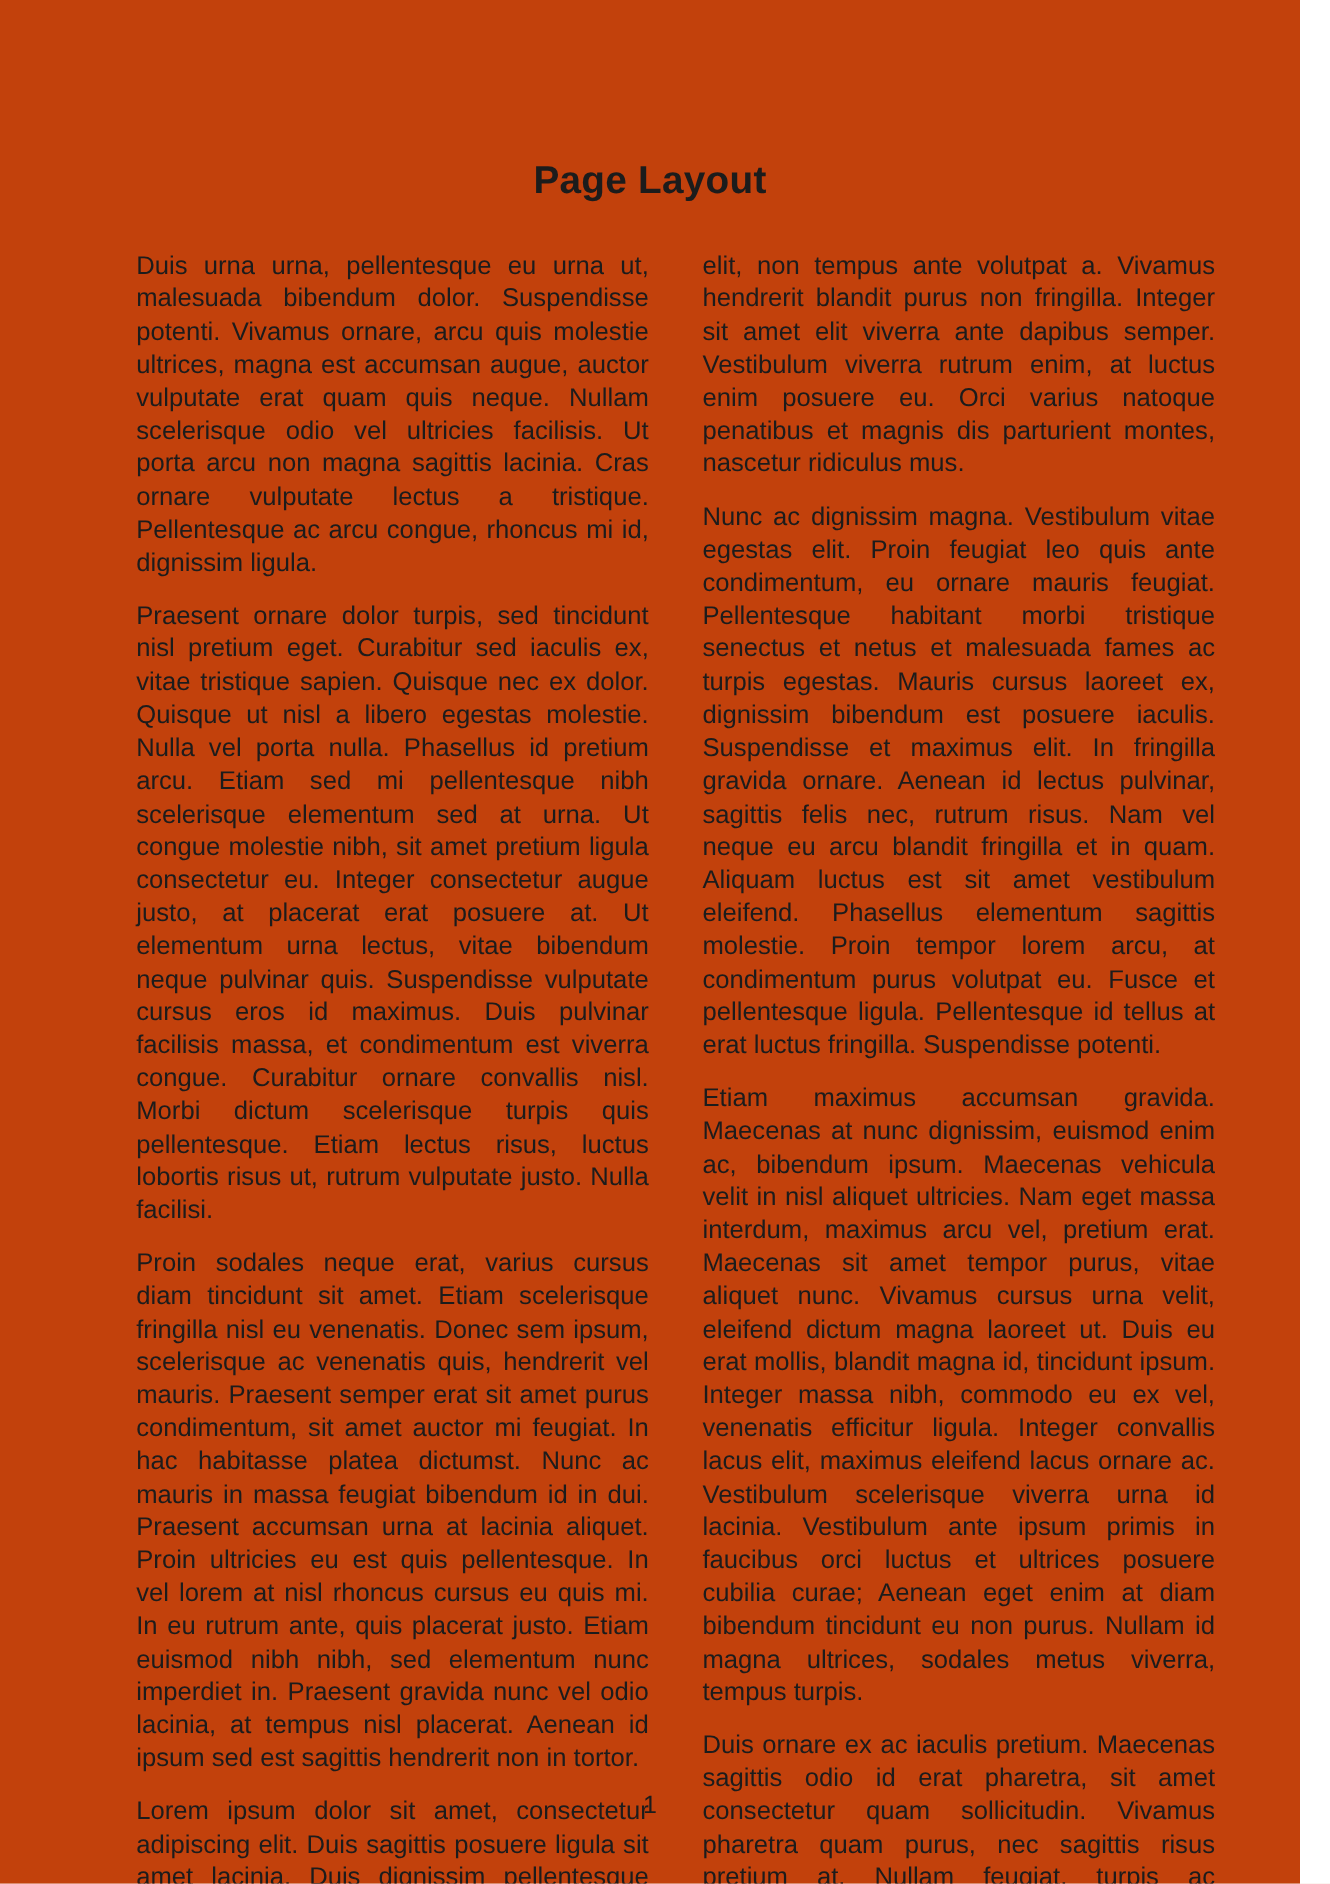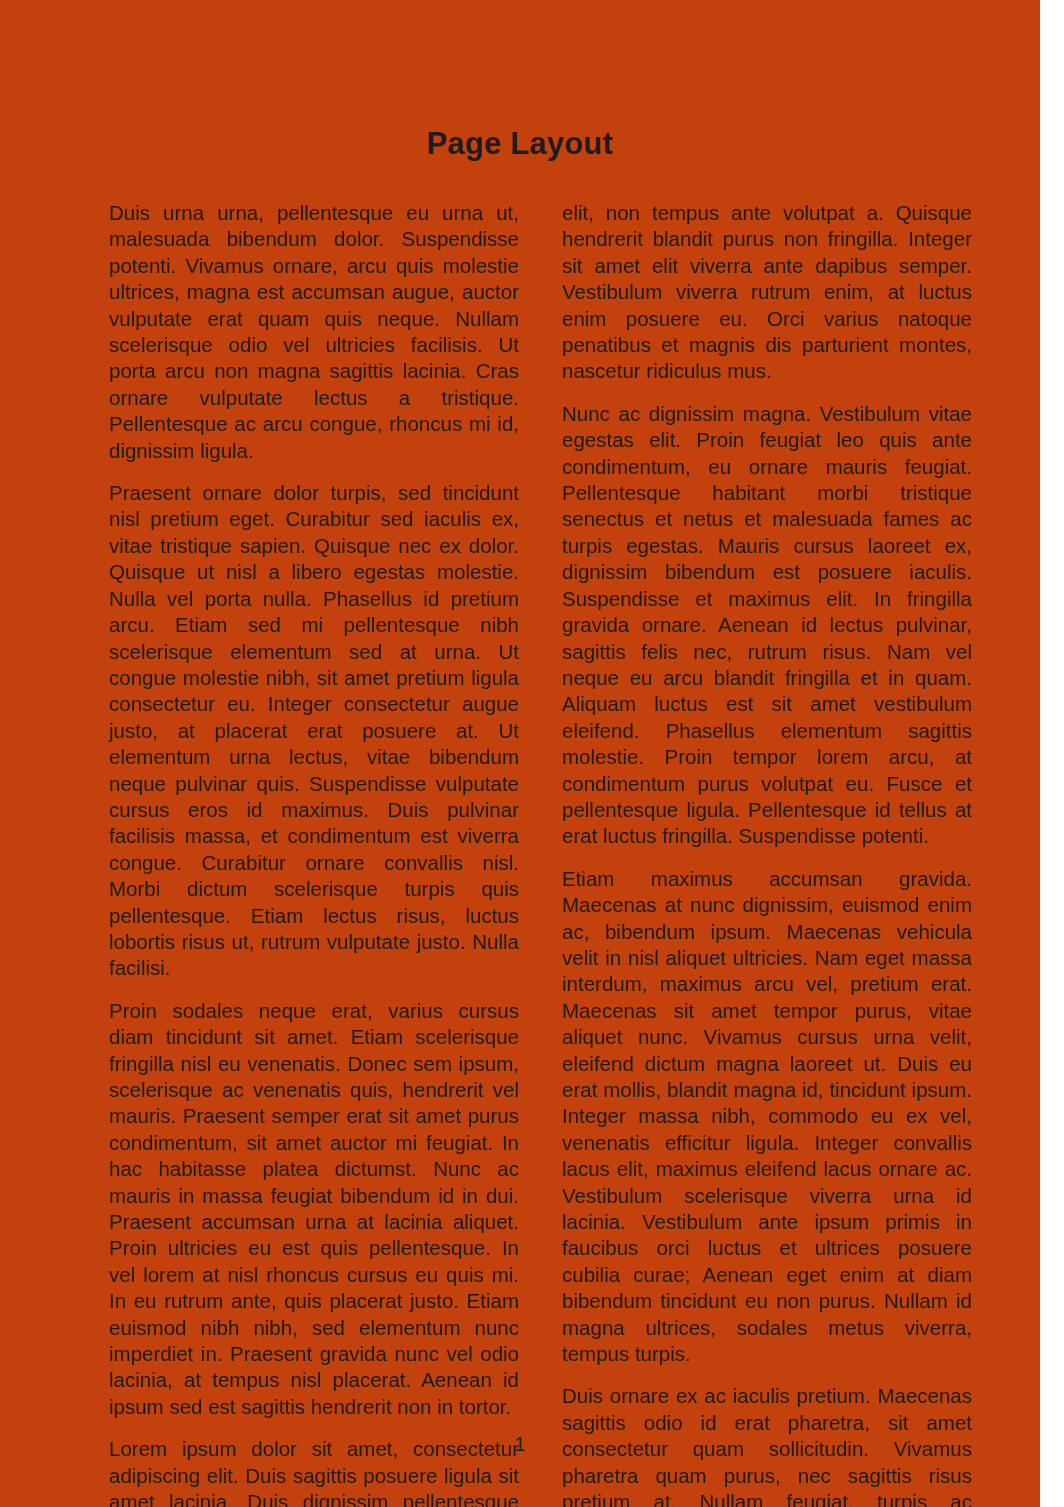--- a/index.html
+++ b/index.html
@@ -71,21 +71,21 @@
   <div class="columns">
 
     <div class="col">
       <p>Duis urna urna, pellentesque eu urna ut, malesuada bibendum dolor. Suspendisse potenti. Vivamus ornare, arcu quis molestie ultrices, magna est accumsan augue, auctor vulputate erat quam quis neque. Nullam scelerisque odio vel ultricies facilisis. Ut porta arcu non magna sagittis lacinia. Cras ornare vulputate lectus a tristique. Pellentesque ac arcu congue, rhoncus mi id, dignissim ligula.</p>
       <p>Praesent ornare dolor turpis, sed tincidunt nisl pretium eget. Curabitur sed iaculis ex, vitae tristique sapien. Quisque nec ex dolor. Quisque ut nisl a libero egestas molestie. Nulla vel porta nulla. Phasellus id pretium arcu. Etiam sed mi pellentesque nibh scelerisque elementum sed at urna. Ut congue molestie nibh, sit amet pretium ligula consectetur eu. Integer consectetur augue justo, at placerat erat posuere at. Ut elementum urna lectus, vitae bibendum neque pulvinar quis. Suspendisse vulputate cursus eros id maximus. Duis pulvinar facilisis massa, et condimentum est viverra congue. Curabitur ornare convallis nisl. Morbi dictum scelerisque turpis quis pellentesque. Etiam lectus risus, luctus lobortis risus ut, rutrum vulputate justo. Nulla facilisi.</p>
       <p>Proin sodales neque erat, varius cursus diam tincidunt sit amet. Etiam scelerisque fringilla nisl eu venenatis. Donec sem ipsum, scelerisque ac venenatis quis, hendrerit vel mauris. Praesent semper erat sit amet purus condimentum, sit amet auctor mi feugiat. In hac habitasse platea dictumst. Nunc ac mauris in massa feugiat bibendum id in dui. Praesent accumsan urna at lacinia aliquet. Proin ultricies eu est quis pellentesque. In vel lorem at nisl rhoncus cursus eu quis mi. In eu rutrum ante, quis placerat justo. Etiam euismod nibh nibh, sed elementum nunc imperdiet in. Praesent gravida nunc vel odio lacinia, at tempus nisl placerat. Aenean id ipsum sed est sagittis hendrerit non in tortor.</p>
       <p class="truncated">Lorem ipsum dolor sit amet, consectetur adipiscing elit. Duis sagittis posuere ligula sit amet lacinia. Duis dignissim pellentesque magna, rhoncus congue sapien finibus mollis. Ut eu sem laoreet, vehicula ipsum in, convallis erat. Vestibulum magna sem, blandit pulvinar augue sit amet, auctor malesuada sapien. Nullam faucibus leo eget eros hendrerit, non laoreet ipsum lacinia. Curabitur cursus diam</p>
     </div>
 
     <div class="col">
-      <p>elit, non tempus ante volutpat a. Quisque hendrerit blandit purus non fringilla. Integer sit amet elit viverra ante dapibus semper. Vestibulum viverra rutrum enim, at luctus enim posuere eu. Orci varius natoque penatibus et magnis dis parturient montes, nascetur ridiculus mus.</p>
+      <p>elit, non tempus ante volutpat a. Vivamus hendrerit blandit purus non fringilla. Integer sit amet elit viverra ante dapibus semper. Vestibulum viverra rutrum enim, at luctus enim posuere eu. Orci varius natoque penatibus et magnis dis parturient montes, nascetur ridiculus mus.</p>
       <p>Nunc ac dignissim magna. Vestibulum vitae egestas elit. Proin feugiat leo quis ante condimentum, eu ornare mauris feugiat. Pellentesque habitant morbi tristique senectus et netus et malesuada fames ac turpis egestas. Mauris cursus laoreet ex, dignissim bibendum est posuere iaculis. Suspendisse et maximus elit. In fringilla gravida ornare. Aenean id lectus pulvinar, sagittis felis nec, rutrum risus. Nam vel neque eu arcu blandit fringilla et in quam. Aliquam luctus est sit amet vestibulum eleifend. Phasellus elementum sagittis molestie. Proin tempor lorem arcu, at condimentum purus volutpat eu. Fusce et pellentesque ligula. Pellentesque id tellus at erat luctus fringilla. Suspendisse potenti.</p>
       <p>Etiam maximus accumsan gravida. Maecenas at nunc dignissim, euismod enim ac, bibendum ipsum. Maecenas vehicula velit in nisl aliquet ultricies. Nam eget massa interdum, maximus arcu vel, pretium erat. Maecenas sit amet tempor purus, vitae aliquet nunc. Vivamus cursus urna velit, eleifend dictum magna laoreet ut. Duis eu erat mollis, blandit magna id, tincidunt ipsum. Integer massa nibh, commodo eu ex vel, venenatis efficitur ligula. Integer convallis lacus elit, maximus eleifend lacus ornare ac. Vestibulum scelerisque viverra urna id lacinia. Vestibulum ante ipsum primis in faucibus orci luctus et ultrices posuere cubilia curae; Aenean eget enim at diam bibendum tincidunt eu non purus. Nullam id magna ultrices, sodales metus viverra, tempus turpis.</p>
       <p class="truncated">Duis ornare ex ac iaculis pretium. Maecenas sagittis odio id erat pharetra, sit amet consectetur quam sollicitudin. Vivamus pharetra quam purus, nec sagittis risus pretium at. Nullam feugiat, turpis ac accumsan interdum, sem tellus blandit neque, id vulputate diam quam semper nisl. Donec sit amet enim at neque porttitor aliquet. Phasellus facilisis nulla eget placerat eleifend. Vestibulum non egestas eros, eget lobortis ipsum. Nulla rutrum massa eget enim aliquam, id porttitor erat luctus. Nunc sagittis quis</p>
     </div>
 
   </div>
 
   <div class="page-number">1</div>
 
 </div>

